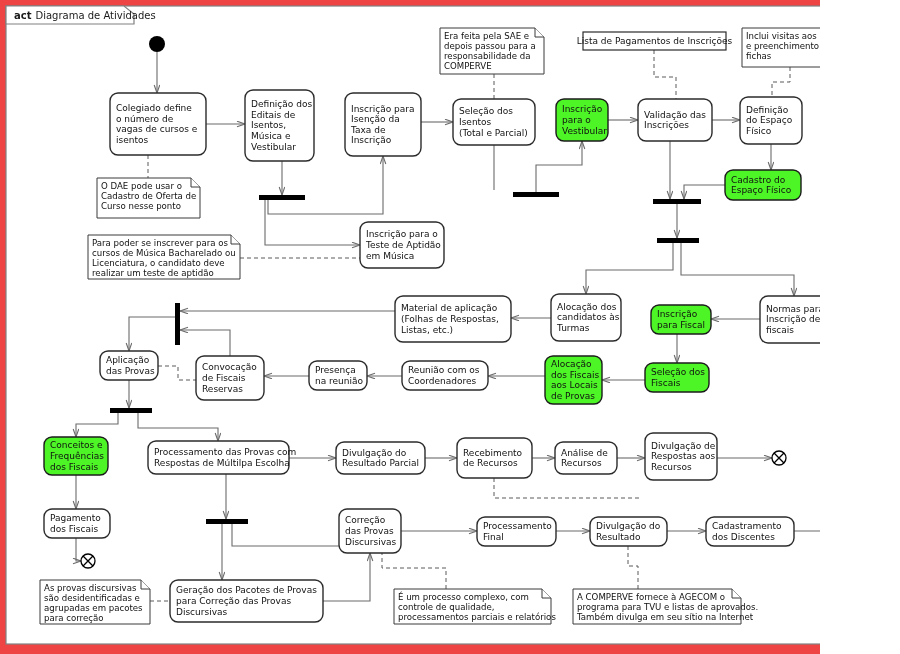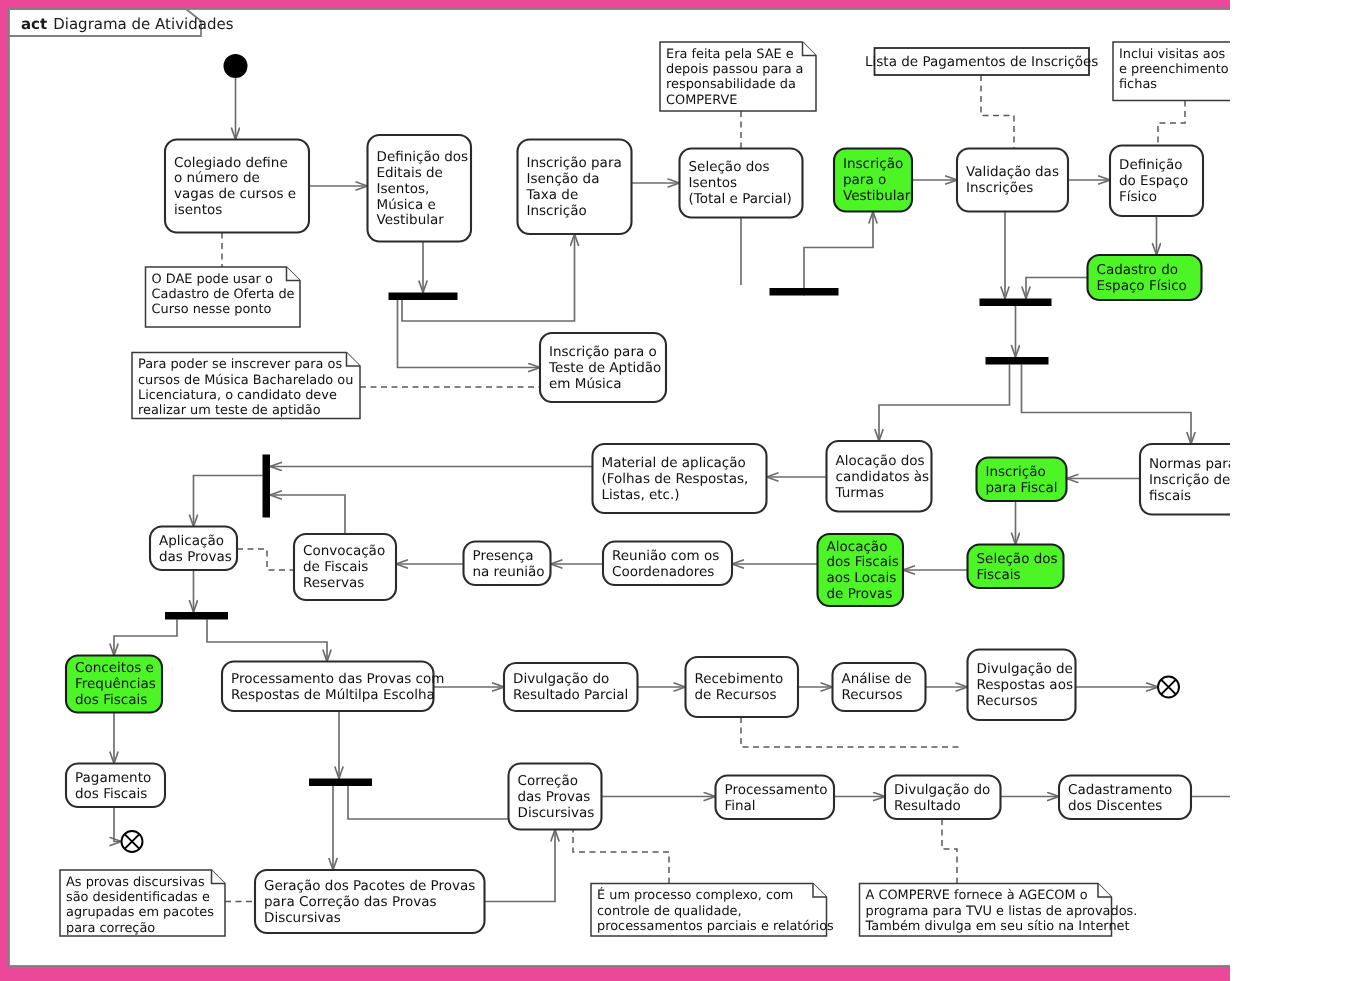--- a/index.html
+++ b/index.html
@@ -1,17 +1,17 @@
 <!DOCTYPE html>
 <html><head>
 <meta charset="utf-8">
 <style>
   html,body{margin:0;padding:0;background:#ffffff;}
   body{font-family:"DejaVu Sans","Liberation Sans",sans-serif;}
-  #diagram-root{position:relative;width:820px;height:654px;background:#ec4899;overflow:hidden;}
+  #diagram-root{position:relative;width:820px;height:654px;background:#ef4444;overflow:hidden;}
   svg#canvas{position:absolute;left:0;top:0;width:900px;height:654px;}
   .frame-rect{fill:#ffffff;stroke:#808080;stroke-width:1.2;}
   .frame-tab-path{fill:#ffffff;stroke:#808080;stroke-width:1.2;}
   .frame-tab-text{font-size:10px;fill:#1a1a1a;}
   .frame-tab-text .kw{font-weight:bold;}
   .act-rect{fill:#ffffff;stroke:#2b2b2b;stroke-width:1.4;}
   .act-rect.green{fill:#4df526;stroke:#1b1b1b;}
   .act-label{font-size:9px;fill:#111111;}
   .note-path{fill:#ffffff;stroke:#3a3a3a;stroke-width:1;}
   .note-fold{fill:#ffffff;stroke:#3a3a3a;stroke-width:1;}

